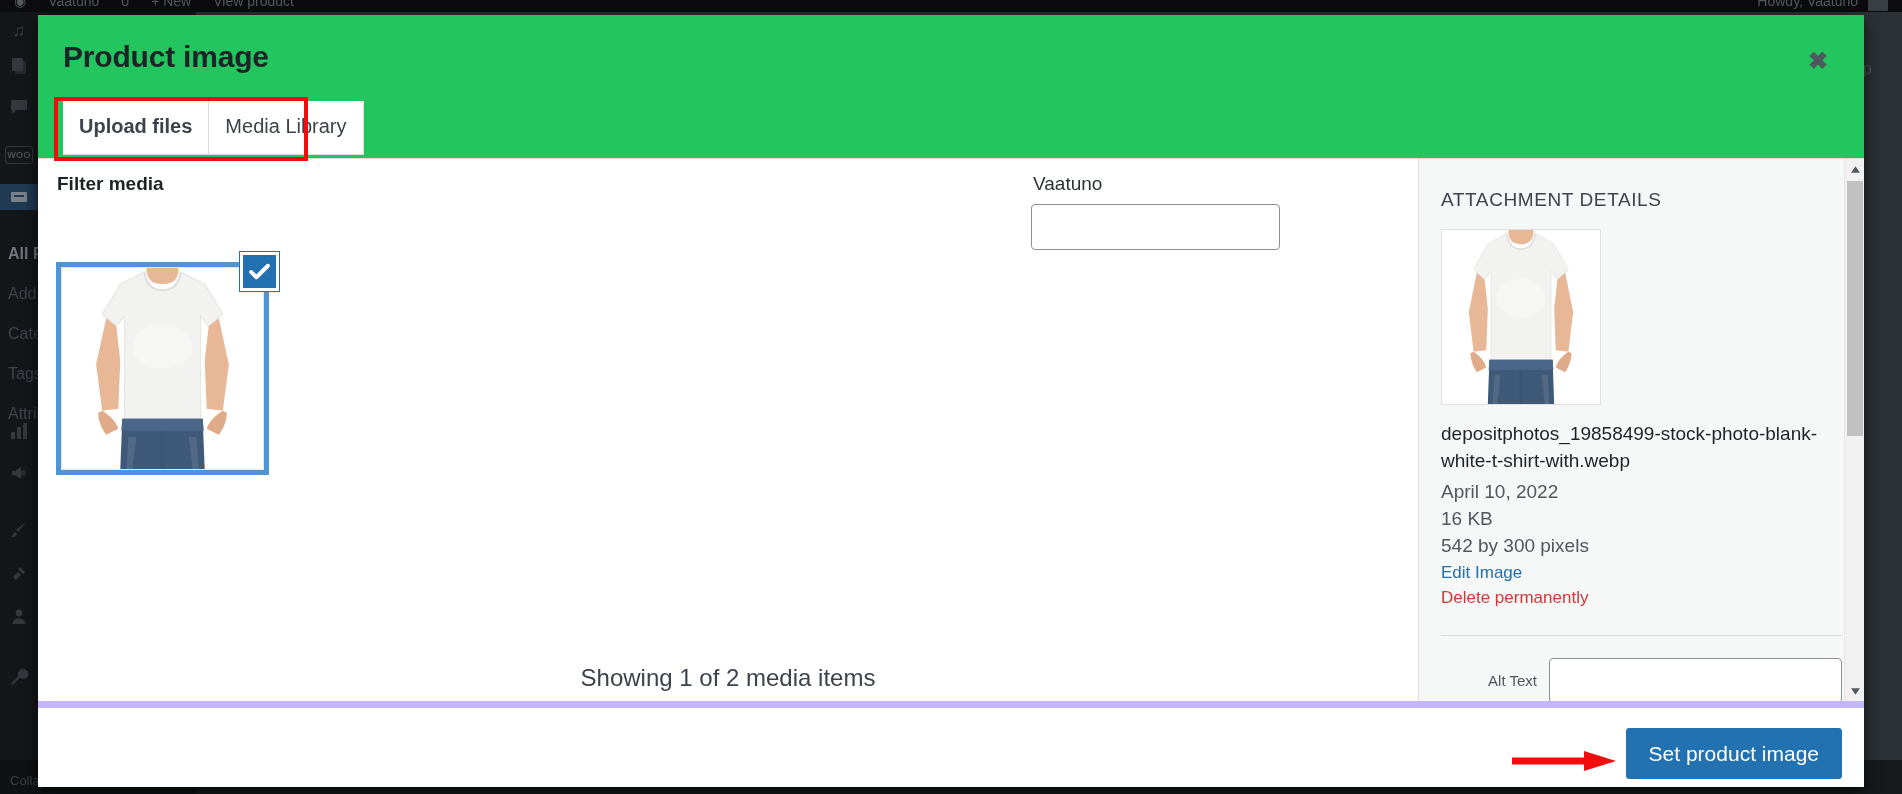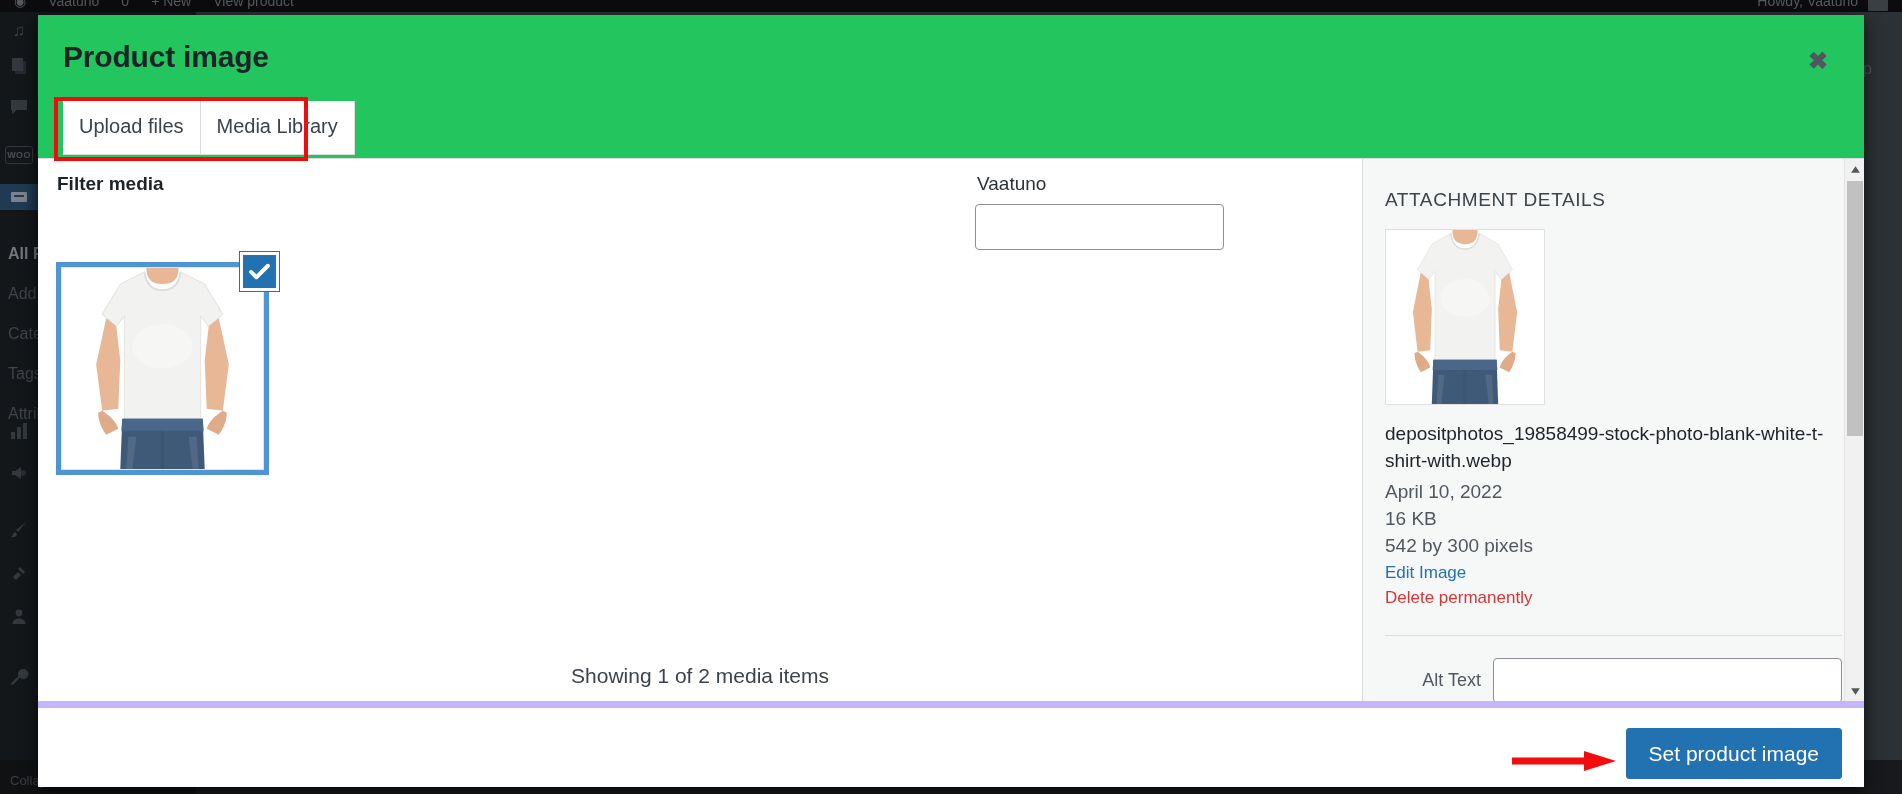--- a/index.html
+++ b/index.html
@@ -127,21 +127,21 @@
     font-size: 20px; color: #3c434a;
     background: #fff;
     cursor: pointer;
     border-left: 1px solid #dcdcde;
     border-right: 1px solid #dcdcde;
     margin-left: -1px;
     position: relative;
     white-space: nowrap;
   }
   .router-tab:first-child { border-left: none; margin-left: 0; }
-  .router-tab.active { color: #3c434a; }
+  .router-tab.active { color: #3c434a; font-weight: bold; }
   #tabs-highlight {
     position: absolute;
     left: 16px; top: 82px;
     width: 254px; height: 64px;
     border: 4px solid #f10d0d;
     pointer-events: none;
     z-index: 8;
   }
 
   #modal-body {
@@ -229,27 +229,27 @@
   .check-badge svg { width: 23px; height: 23px; fill: #fff; }
 
   
   .tshirt { position: absolute; inset: 0; background: #fff; }
 
   #load-more-area {
     position: absolute; left: 0; right: 0; top: 505px;
     text-align: center;
   }
   #showing-text {
-    font-size: 21px; color: #3c434a; margin-bottom: 31px;
+    font-size: 24px; color: #3c434a; margin-bottom: 31px;
   }
 
   
   #media-sidebar {
     position: relative;
-    width: 502px; flex: none;
+    width: 446px; flex: none;
     background: #f6f7f7;
     border-left: 1px solid #dcdcde;
     padding: 30px 22px 0 22px;
     overflow: hidden;
   }
   #attachment-details-title {
     font-size: 19px; color: #3c434a; letter-spacing: .6px;
     text-transform: uppercase; font-weight: 400;
     margin-bottom: 18px;
   }
@@ -273,21 +273,21 @@
   }
   .detail-link.danger { color: #d63638; }
   #details-sep {
     border: none; border-top: 1px solid #dcdcde;
     margin: 24px 0 22px 0;
   }
   .setting-row {
     display: flex; align-items: center; gap: 12px;
   }
   .setting-label {
-    font-size: 18px; color: #50575e; width: 96px; text-align: right;
+    font-size: 15px; color: #50575e; width: 96px; text-align: right;
     flex: none;
   }
   .setting-input {
     flex: 1; height: 45px;
     border: 1px solid #8c8f94; border-radius: 4px; background: #fff;
     font-size: 18px; color: #2c3338; padding: 0 10px;
     font-family: "Liberation Sans", sans-serif;
   }
 
   

